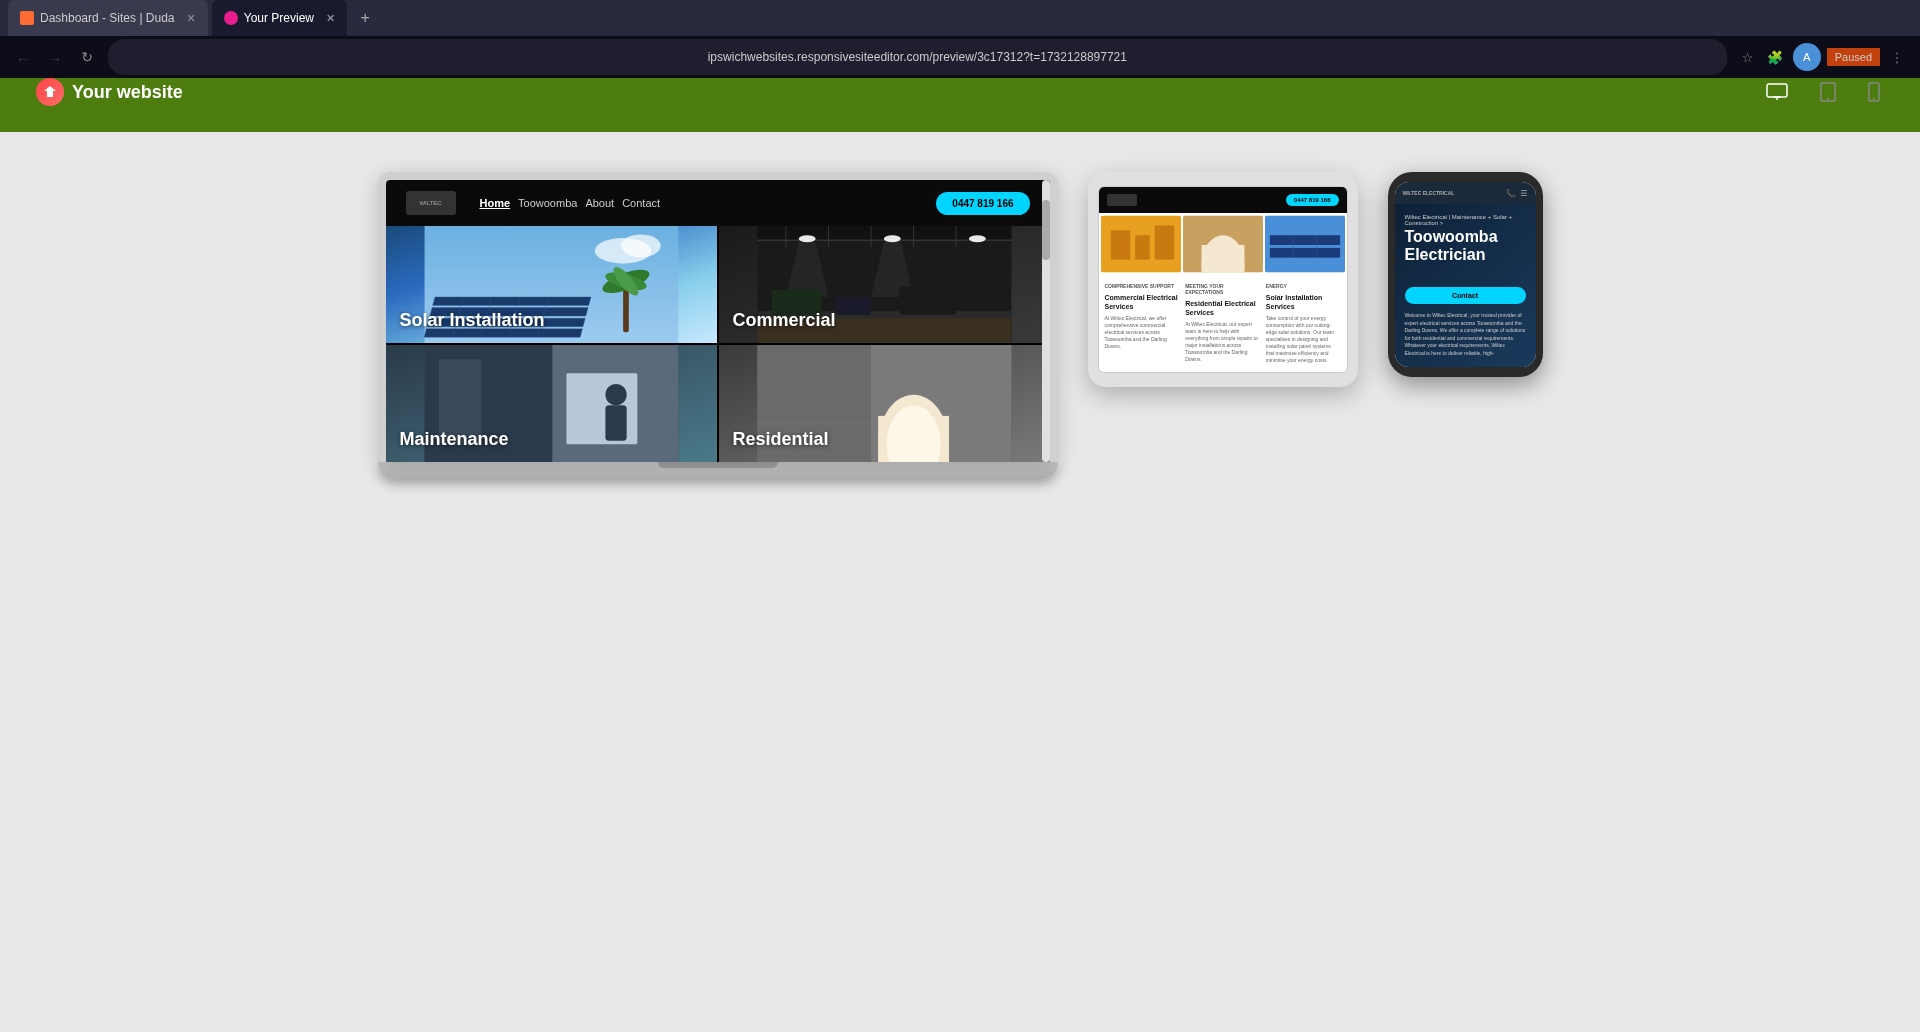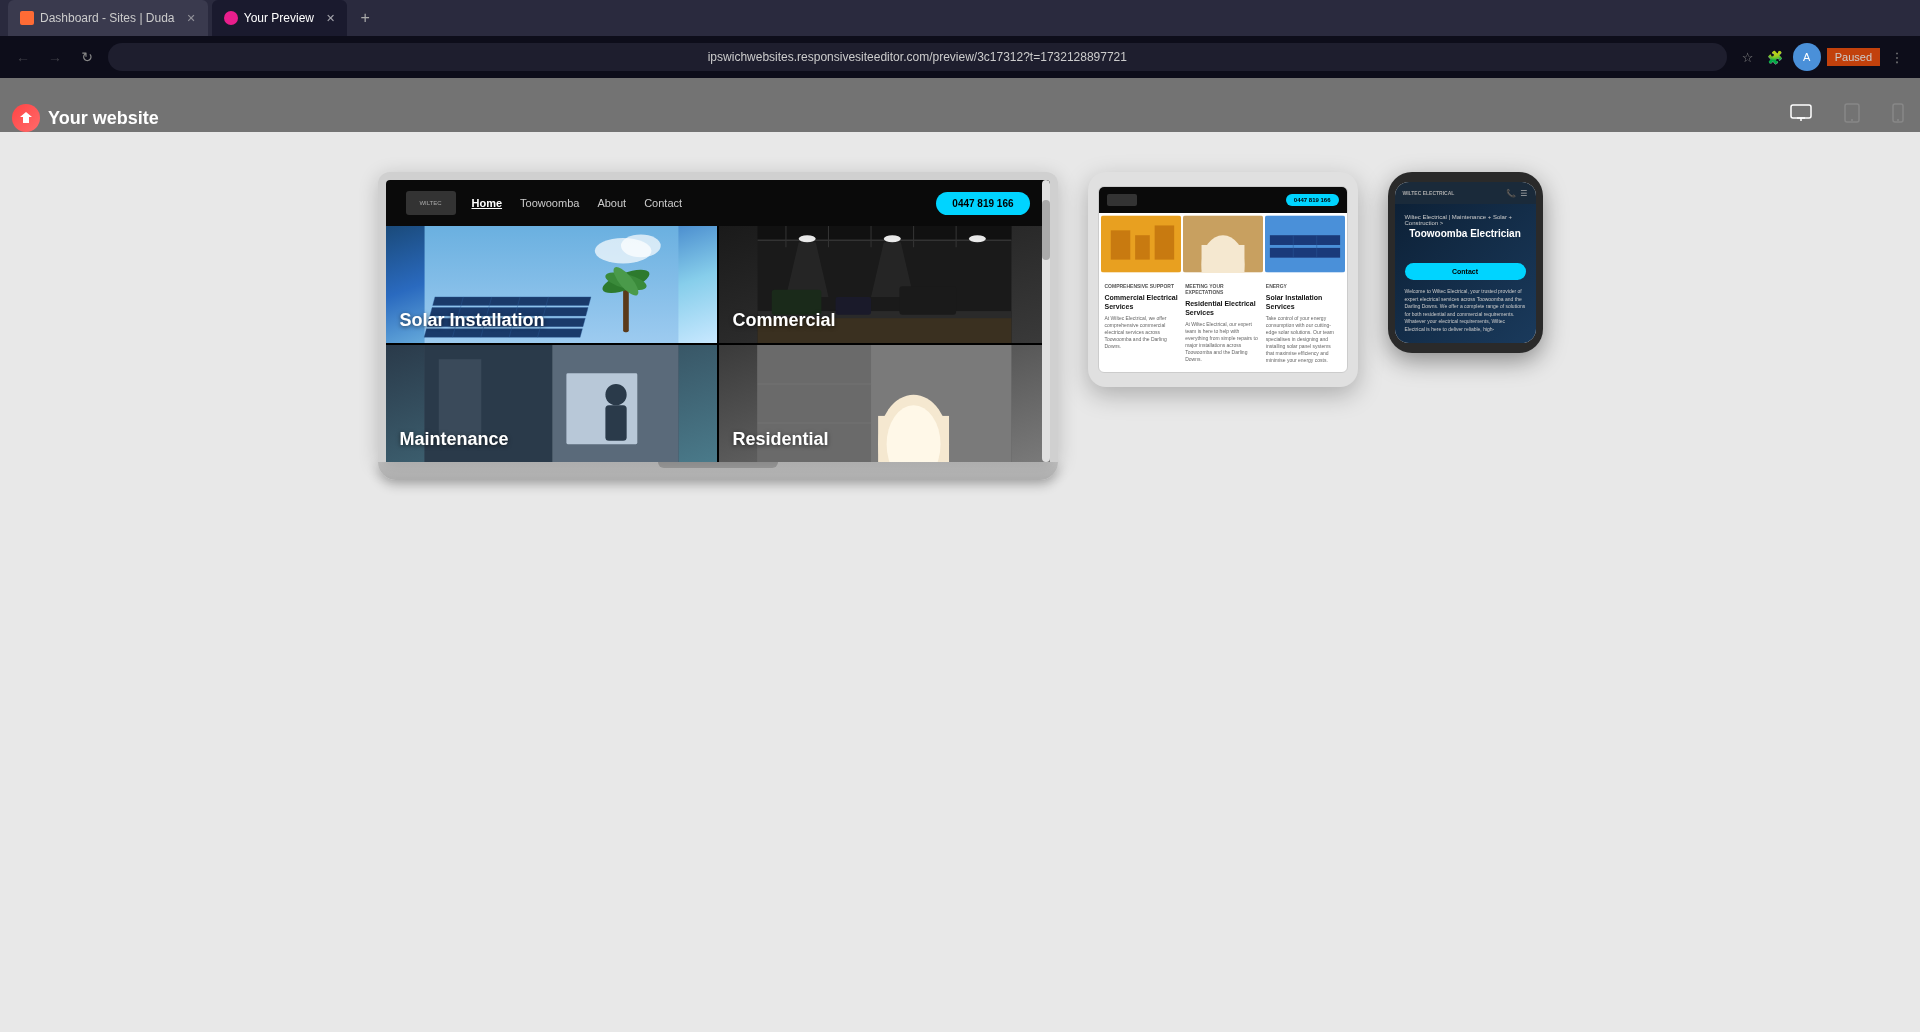--- a/index.html
+++ b/index.html
@@ -81,21 +81,21 @@
       color: #888;
       font-size: 14px;
       cursor: pointer;
     }
     .nav-btn.disabled { opacity: 0.4; }
     .address-input {
       flex: 1;
       background: #1e1e2e;
       border: none;
       border-radius: 16px;
-      height: 28px;
+      height: 36px;
       padding: 0 12px;
       color: #ccc;
       font-size: 12px;
       text-align: center;
       outline: none;
     }
     .browser-actions {
       display: flex;
       align-items: center;
       gap: 6px;
@@ -126,25 +126,25 @@
       background: #c2410c;
       color: #ccc;
       font-size: 11px;
       padding: 3px 8px;
       border-radius: 0;
       cursor: pointer;
     }
 
     
     .preview-bar {
-      background: #737373;
-      display: flex;
-      align-items: flex-end;
+      background: #4d7c0f;
+      display: flex;
+      align-items: flex-start;
       height: 54px;
-      padding: 0 12px;
+      padding: 0 36px;
     }
     .preview-logo {
       display: flex;
       align-items: center;
       gap: 8px;
       color: white;
       font-size: 18px;
       font-weight: 600;
       margin-right: auto;
     }
@@ -228,21 +228,22 @@
       background: #333;
       border-radius: 3px;
       display: flex;
       align-items: center;
       justify-content: center;
       font-size: 7px;
       color: #aaa;
     }
     .site-nav-links {
       display: flex;
-      gap: 18px;
+      gap: 8px;
+      margin-left: 8px;
     }
     .site-nav-link {
       color: #ccc;
       font-size: 11px;
       cursor: pointer;
       text-decoration: none;
     }
     .site-nav-link.active {
       color: white;
       text-decoration: underline;
@@ -428,25 +429,24 @@
       background: linear-gradient(135deg, #0d2137 0%, #1a3a5c 100%);
       padding: 10px;
     }
     .phone-brand-title {
       color: #ccc;
       font-size: 6px;
       margin-bottom: 2px;
     }
     .phone-main-title {
       color: white;
-      font-size: 10px;
+      font-size: 16px;
       font-weight: 800;
       line-height: 1.1;
       margin-bottom: 24px;
-      text-align: center;
     }
     .phone-cta-btn {
       background: #00d4ff;
       color: #000;
       text-align: center;
       padding: 5px 0;
       border-radius: 14px;
       font-size: 7px;
       font-weight: 700;
       margin-bottom: 8px;

